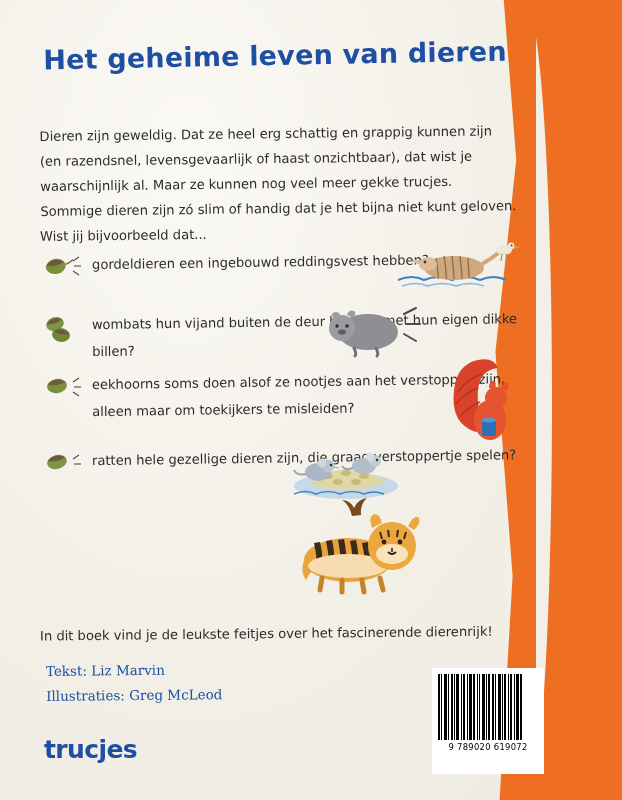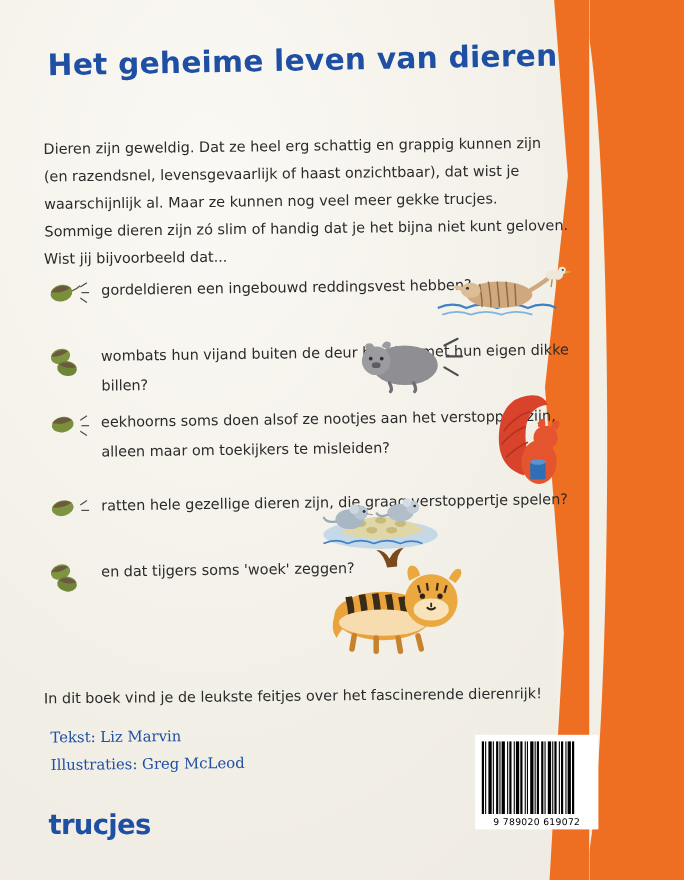--- a/index.html
+++ b/index.html
@@ -165,21 +165,21 @@
     letter-spacing: -0.6px;
     color: #1e4fa3;
   }
 
   
   #barcode-box {
     position: absolute;
     left: 432px;
     top: 668px;
     width: 112px;
-    height: 86px;
+    height: 106px;
     background: #ffffff;
     padding: 6px 6px 2px 6px;
   }
   #barcode-bars {
     height: 66px;
     display: flex;
     align-items: stretch;
     gap: 0px;
   }
   #barcode-bars i {
@@ -277,35 +277,20 @@
             </g>
             <g stroke="#4c4c4c" stroke-width="1.1" fill="none">
               <path d="M31 9 l6 -4"></path>
               <path d="M32 14 l7 0"></path>
             </g>
           </svg>
         </span>
         <span class="btext">ratten hele gezellige dieren zijn, die graag verstoppertje spelen?</span>
       </li>
 
-      <li class="bullet">
-        <span class="acorns">
-          <svg width="44" height="30" viewBox="0 0 44 30">
-            <g transform="rotate(-18 13 10)">
-              <ellipse cx="13" cy="10" rx="9" ry="6.8" fill="#7f9440"></ellipse>
-              <path d="M5 7.5 q8 -6 16 0 q-8 3.6 -16 0z" fill="#6b5a3e"></path>
-            </g>
-            <g transform="rotate(8 19 21)">
-              <ellipse cx="19" cy="21" rx="9" ry="6.8" fill="#6f863a"></ellipse>
-              <path d="M11 18.5 q8 -6 16 0 q-8 3.6 -16 0z" fill="#6b5a3e"></path>
-            </g>
-          </svg>
-        </span>
-        <span class="btext">en dat tijgers soms 'woek' zeggen?</span>
-      </li>
 
     </ul>
 
     <p id="closing">In dit boek vind je de leukste feitjes over het fascinerende dierenrijk!</p>
 
     <div id="credits">
       <div>Tekst: Liz Marvin</div>
       <div>Illustraties: Greg McLeod</div>
     </div>
 

